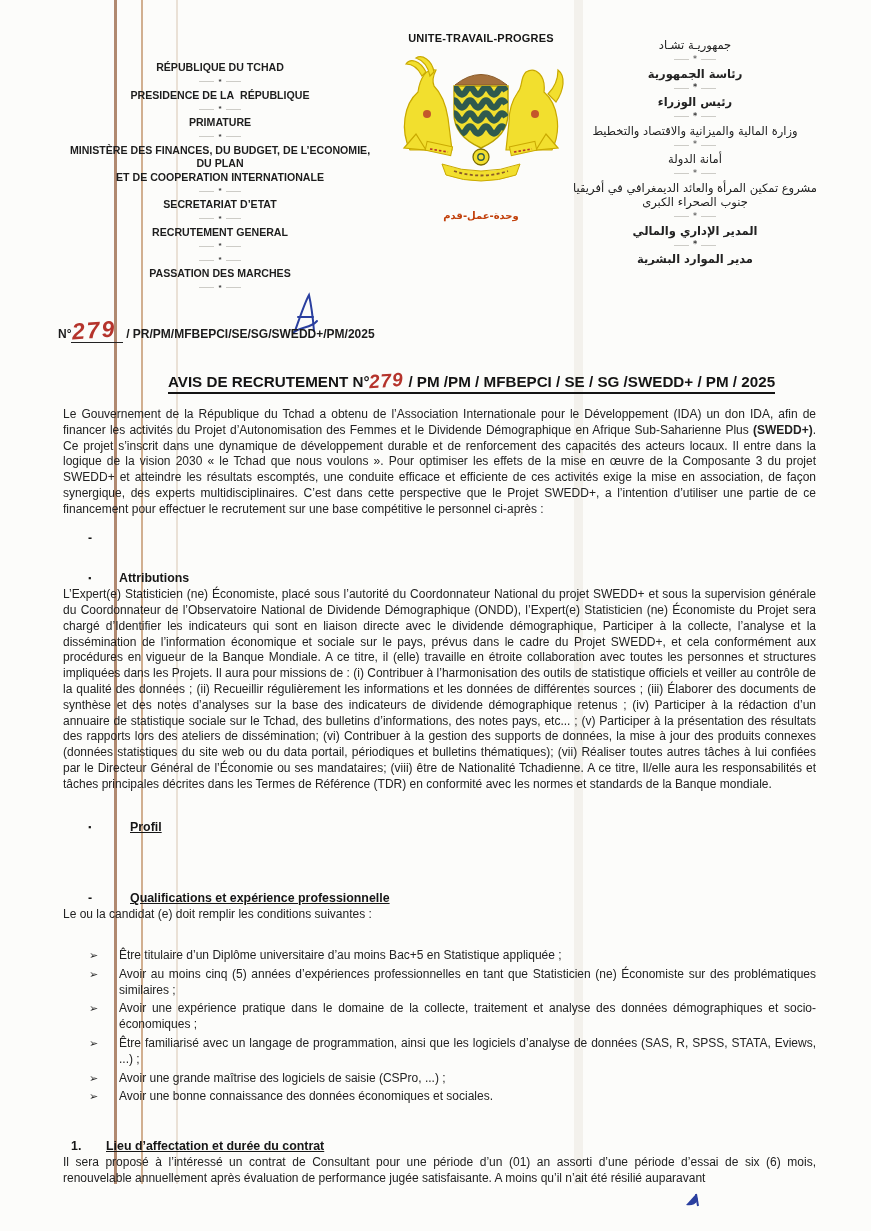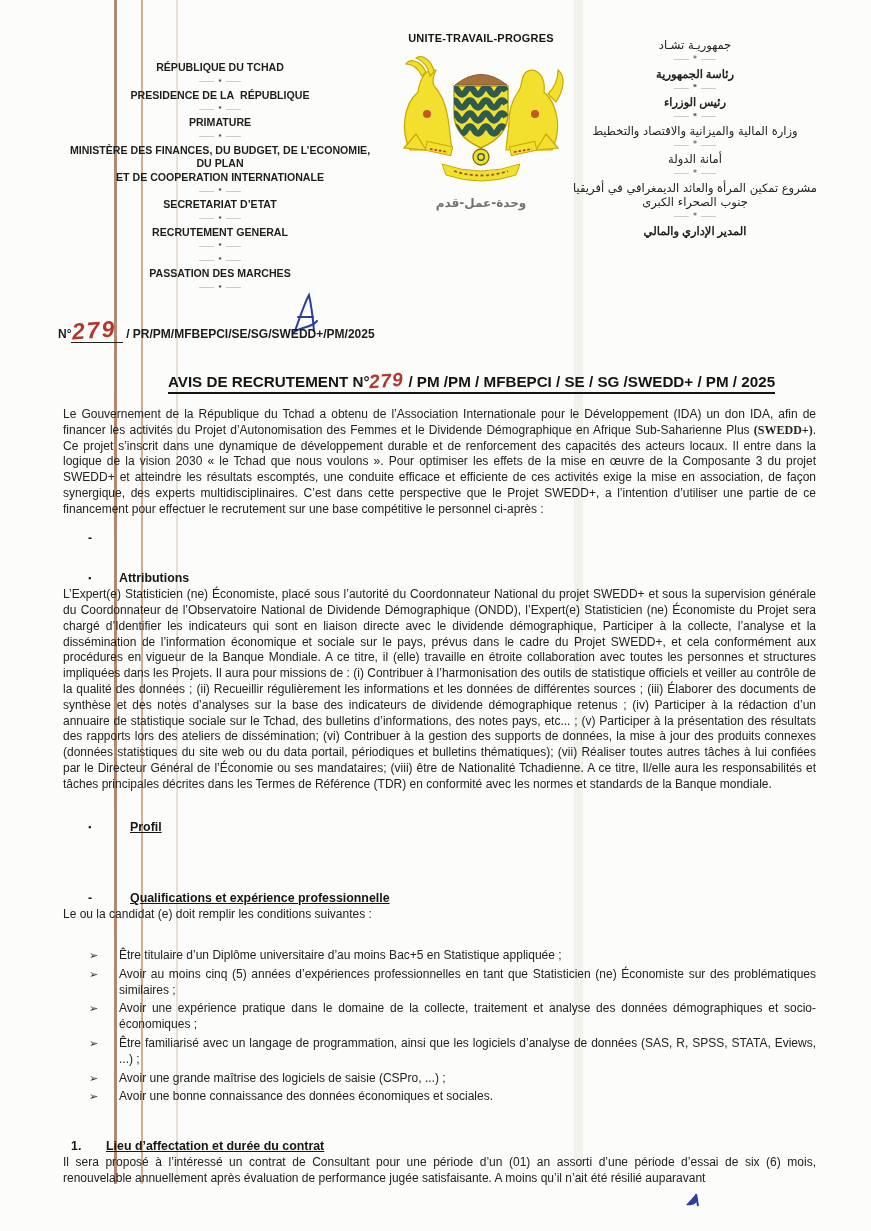--- a/index.html
+++ b/index.html
@@ -1,42 +1,42 @@
 <!DOCTYPE html>
 <html><head>
 <meta charset="utf-8">
 <style>
   html,body{margin:0;padding:0;background:#ffffff;}
   .page{
     position:relative;width:871px;height:1231px;margin:0 auto;
     background:#fcfcfa;overflow:hidden;
     font-family:"Liberation Sans",sans-serif;color:#1f1f1f;
   }
-  .bold{font-weight:bold;font-family:Liberation Serif, serif;}
+  .bold{font-weight:bold;}
   
   .scanline{position:absolute;top:0;height:1184px;pointer-events:none;z-index:0;}
   .scanline.l1{left:114px;width:3px;background:#9c6b4e;opacity:.8;}
   .scanline.l2{left:141px;width:2px;background:#c9a17c;opacity:.85;}
   .scanline.l3{left:176px;width:2px;background:#d8c6b2;opacity:.5;}
   .scanline.l4{left:574px;width:9px;background:#efede6;opacity:.7;}
   .content{position:relative;z-index:1;}
   
   .col-fr{position:absolute;left:64px;top:25px;width:312px;text-align:center;
     font-weight:bold;font-size:10.6px;line-height:13.5px;color:#1d1d1d;margin-top:36px;}
   .col-ar{position:absolute;left:563px;top:38px;width:264px;text-align:center;direction:rtl;
     font-family:"DejaVu Sans",sans-serif;font-size:11.5px;line-height:14.5px;color:#222;}
   .hdr-item .hdr-text{white-space:pre-line;}
   .sep{display:flex;align-items:center;justify-content:center;gap:4px;height:14px;}
   .sep-line{width:15px;height:1px;background:rgba(130,125,115,.38);}
   .sep-star{font-size:8px;color:#3a3a3a;line-height:8px;}
   .col-ar .hdr-item:last-child .sep{visibility:hidden;}
   .col-center{position:absolute;left:372px;top:32px;width:218px;text-align:center;}
   .motto-fr{font-weight:bold;font-size:11px;letter-spacing:.2px;color:#161616;}
   .coat-wrap{margin-top:12px;}
-  .motto-ar{font-family:"DejaVu Sans",sans-serif;direction:rtl;font-weight:bold;font-size:12px;margin-top:8px;color:#737373;}
+  .motto-ar{font-family:"DejaVu Sans",sans-serif;direction:rtl;font-weight:bold;font-size:10px;margin-top:22px;color:#c2410c;}
   
   .paraph{position:absolute;left:291px;top:292px;}
   .blue-mark{position:absolute;left:683px;top:1191px;}
   
   .ref-line{position:absolute;left:58px;top:321px;font-size:12px;font-weight:bold;color:#1c1c1c;white-space:nowrap;}
   .hand-num{display:inline-block;color:#b5342c;font-size:23px;line-height:18px;
     font-style:italic;letter-spacing:2px;transform:rotate(-4deg);font-weight:bold;}
   .num-underline{display:inline-block;border-bottom:1.6px solid #222;padding:0 6px 1px 1px;}
   .title{position:absolute;left:0;top:372px;width:100%;text-align:center;}
   .title-inner{display:inline-block;margin-left:72px;border-bottom:2px solid #141414;padding-bottom:2px;
@@ -265,20 +265,28 @@
 
         <div class="hdr-item bold">
           <div class="hdr-text">المدير الإداري والمالي</div>
           <div class="sep">
             <span class="sep-line"></span>
             <span class="sep-star">*</span>
             <span class="sep-line"></span>
           </div>
         </div>
 
+        <div class="hdr-item bold">
+          <div class="hdr-text">مدير الموارد البشرية</div>
+          <div class="sep">
+            <span class="sep-line"></span>
+            <span class="sep-star">*</span>
+            <span class="sep-line"></span>
+          </div>
+        </div>
       </div>
 
     <div class="paraph">
       <svg width="28" height="44" viewBox="0 0 28 44" xmlns="http://www.w3.org/2000/svg" fill="none" stroke="#2a3f9f" stroke-width="2" stroke-linecap="round">
         <path d="M4,39 C9,25 14,10 18,3 C20,12 22,27 23,39"></path>
         <path d="M7,25 L22,25"></path>
         <path d="M2,41 C10,34 19,37 26,29"></path>
       </svg>
     </div>
 

